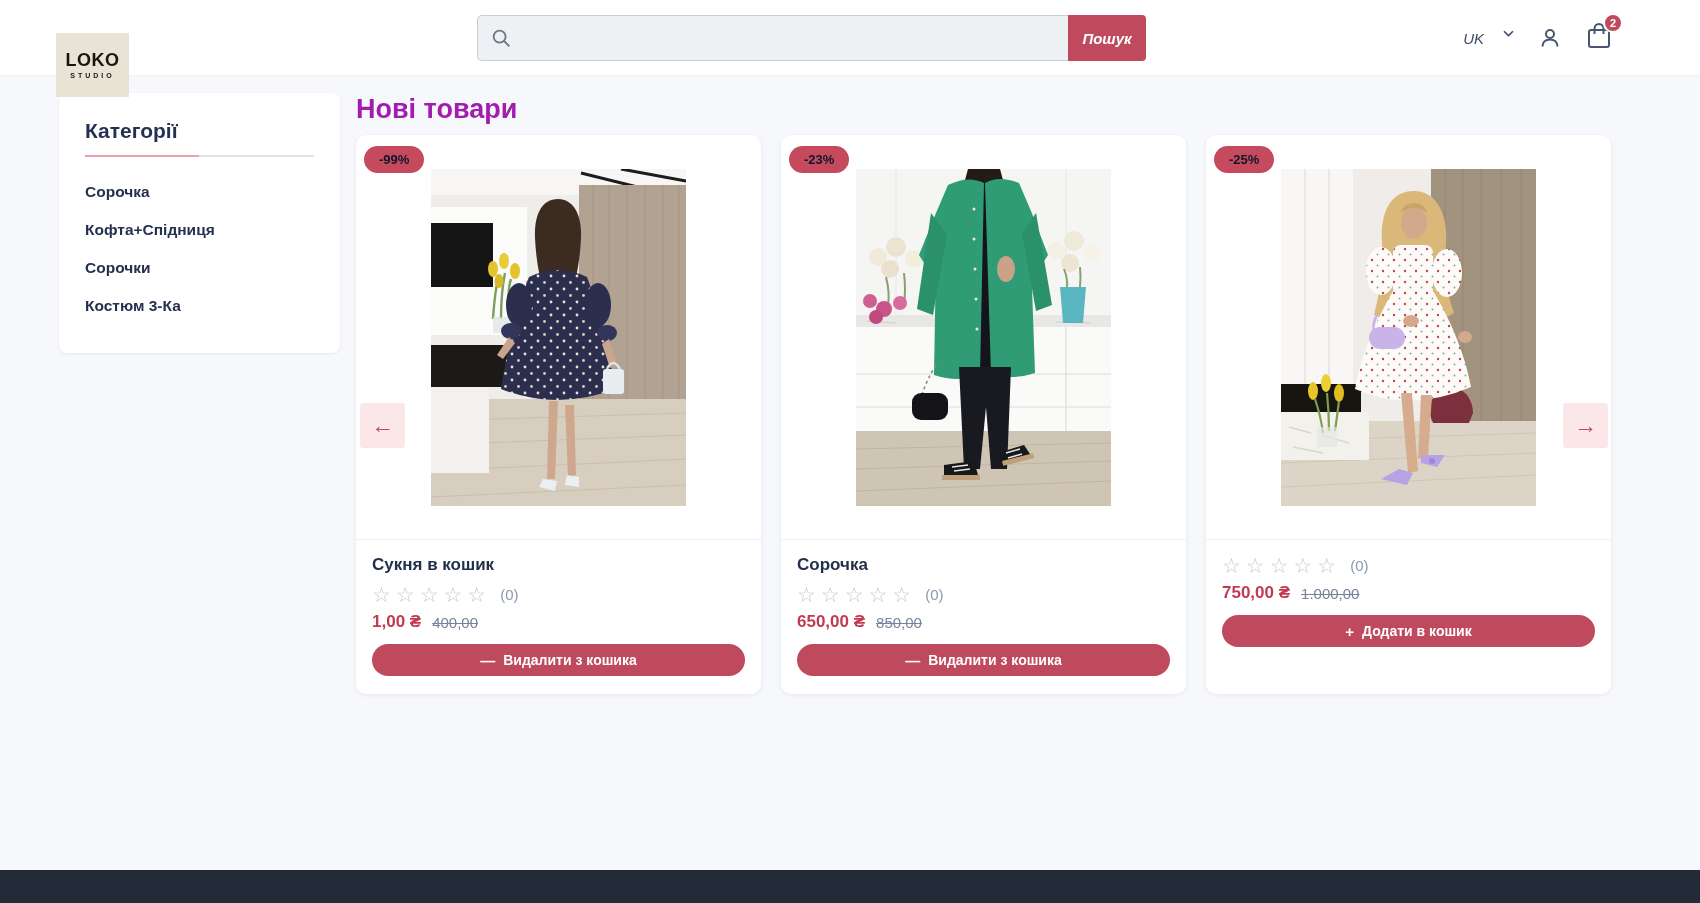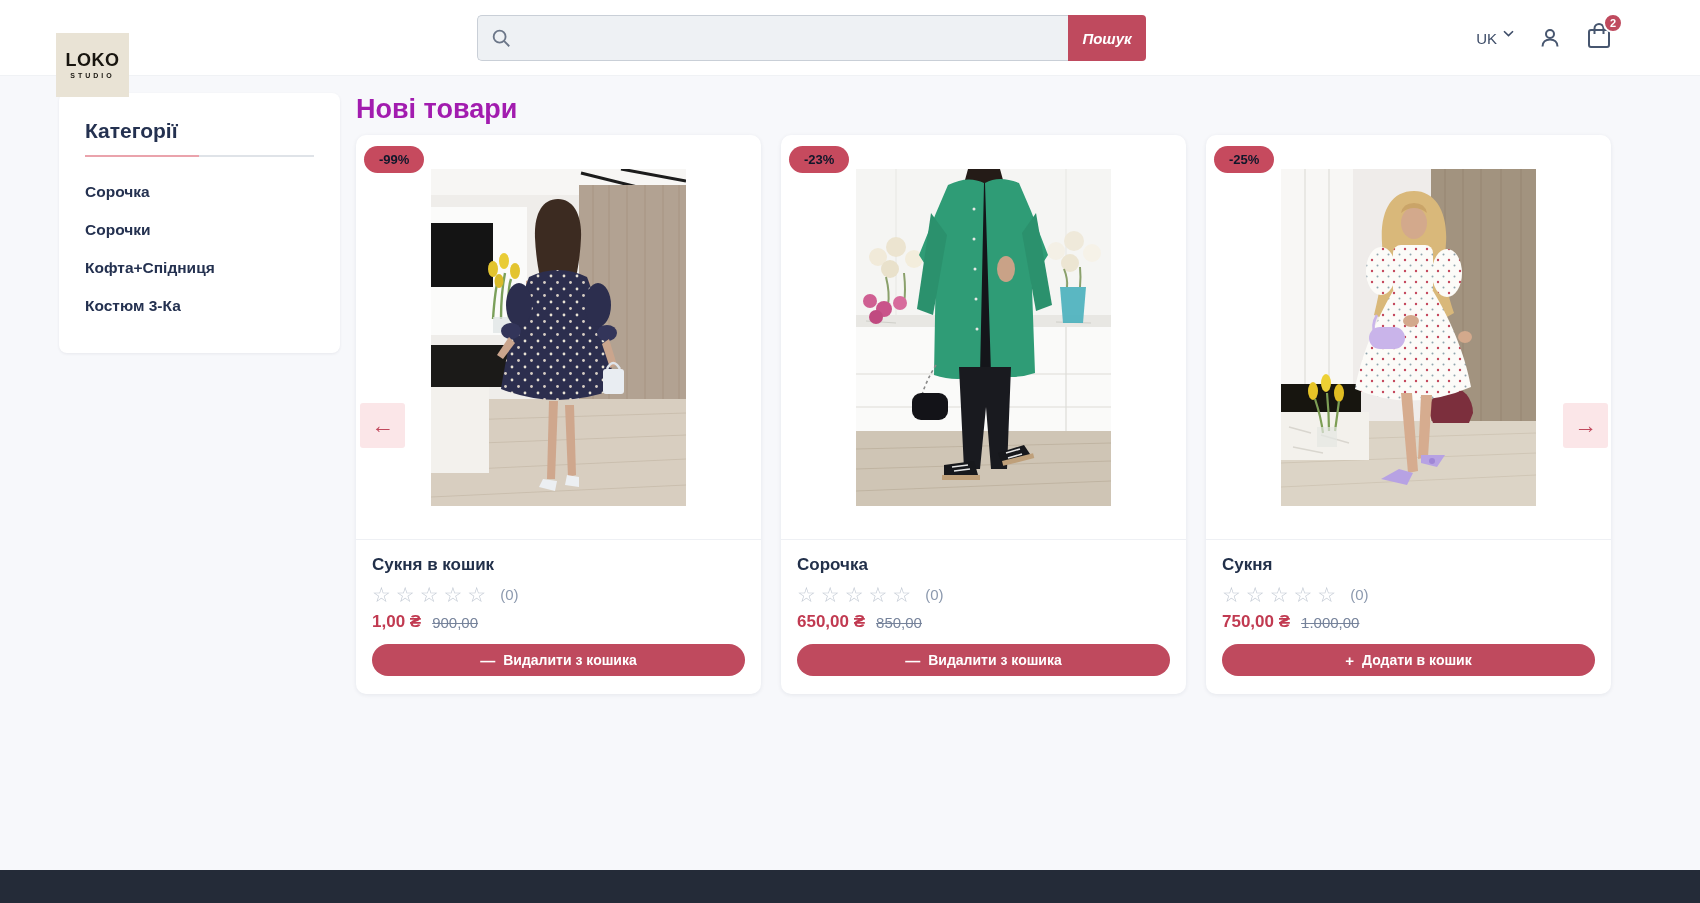--- a/index.html
+++ b/index.html
@@ -22,21 +22,21 @@
     width:100%; height:46px; background:#eef1f4; border:1px solid #c9cfd7; border-right:none;
     border-radius:5px 0 0 5px; padding:0 12px 0 44px; font-size:15px; color:#333; outline:none;
     font-family:"Liberation Sans", sans-serif;
   }
   .search-icon { position:absolute; left:13px; top:12px; width:22px; height:22px; pointer-events:none; }
   .search-btn {
     width:78px; height:46px; background:#bf4a5e; color:#fff; font-weight:bold; font-size:15px;
     border:none; border-radius:0 4px 4px 0; cursor:pointer; font-family:"Liberation Sans", sans-serif;font-style:italic;
   }
   .header-right { position:absolute; right:88px; top:0; height:76px; display:flex; align-items:center; gap:24px; }
-  .lang { display:flex; align-items:flex-start; gap:6px; color:#3e4d68; font-size:15px; cursor:pointer; }
+  .lang { display:flex; align-items:flex-start; gap:19px; color:#3e4d68; font-size:15px; cursor:pointer;font-style:italic; }
   .icon-btn { display:flex; align-items:center; cursor:pointer; }
   .cart { position:relative; cursor:pointer; }
   .cart-badge {
     position:absolute; top:-9px; right:-11px; width:20px; height:20px; border-radius:50%;
     background:#bf4a5e; color:#fff; font-size:11px; font-weight:bold;
     display:flex; align-items:center; justify-content:center; border:2px solid #fff;
   }
   
   .sidebar {
     position:absolute; left:59px; top:93px; width:281px; background:#ffffff; border-radius:8px;
@@ -124,22 +124,22 @@
       </svg>
       <div class="cart-badge">2</div>
     </div>
   </div>
 </div>
 
 <div class="sidebar">
   <div class="sidebar-title">Категорії</div>
   <div class="sidebar-underline"></div>
   <div class="cat-item">Сорочка</div>
+  <div class="cat-item">Кофта+Спідниця</div>
   <div class="cat-item">Сорочки</div>
-  <div class="cat-item">Кофта+Спідниця</div>
   <div class="cat-item">Костюм 3-Ка</div>
 </div>
 
 <div class="main">
   <div class="main-title">Нові товари</div>
 
   <div class="carousel">
     <div class="nav-arrow nav-prev">
       <span>←</span>
     </div>
@@ -210,21 +210,21 @@
           </svg>
         </div>
         <div class="card-info">
           <div class="card-title">Сукня в кошик</div>
           <div class="rating">
             <span class="stars">☆☆☆☆☆</span>
             <span class="rating-count">(0)</span>
           </div>
           <div class="price-row">
             <span class="price">1,00 ₴</span>
-            <span class="old-price">900,00</span>
+            <span class="old-price">400,00</span>
           </div>
           <button class="card-btn">
             <span class="btn-icon">—</span>
             <span>Видалити з кошика</span>
           </button>
         </div>
       </div>
 
       <div class="card">
         <div class="badge">-23%</div>
@@ -364,21 +364,20 @@
             <path d="M96 146 q-6 10 -2 20" stroke="#c9b4ea" stroke-width="2.5" fill="none"></path>
             <rect x="88" y="158" width="36" height="22" rx="11" fill="#c9b4ea"></rect>
             <path d="M120 224 l11 0 l6 78 l-10 2 z" fill="#d6ac8f"></path>
             <path d="M140 226 l11 0 l-4 62 l-10 2 z" fill="#d6ac8f"></path>
             <path d="M118 300 l-18 10 l26 6 l6 -12 z" fill="#b7a2e3"></path>
             <path d="M140 286 l24 0 l-8 12 l-16 -4 z" fill="#b7a2e3"></path>
             <circle cx="151" cy="292" r="3" fill="#9f86d6"></circle>
           </svg>
         </div>
         <div class="card-info">
-          <div class="card-title">Сукня</div>
           <div class="rating">
             <span class="stars">☆☆☆☆☆</span>
             <span class="rating-count">(0)</span>
           </div>
           <div class="price-row">
             <span class="price">750,00 ₴</span>
             <span class="old-price">1.000,00</span>
           </div>
           <button class="card-btn">
             <span class="btn-icon">+</span>

